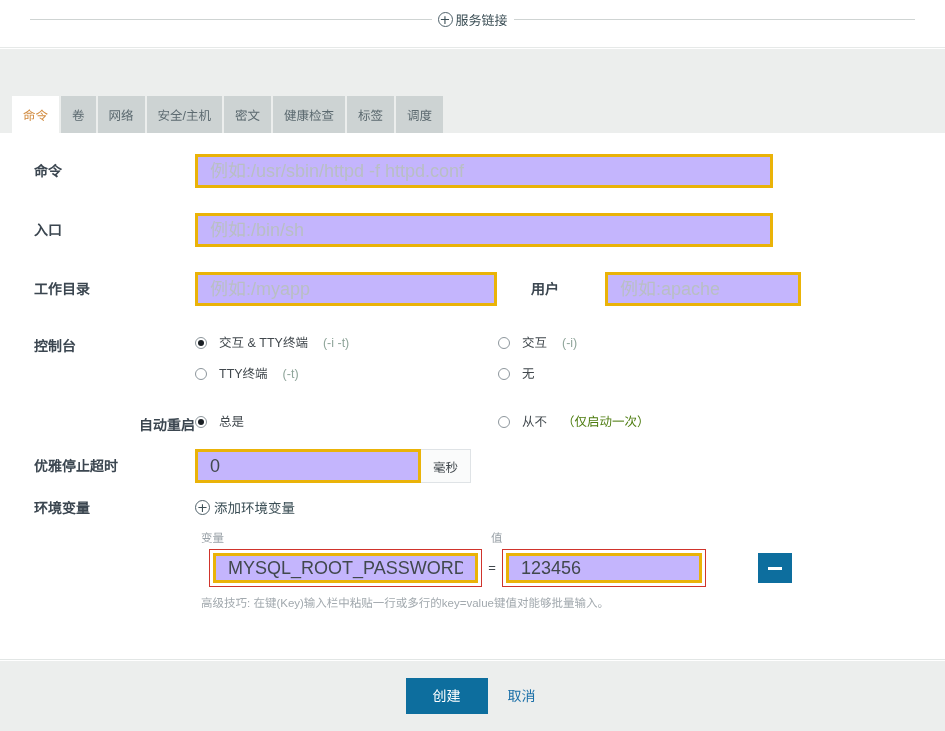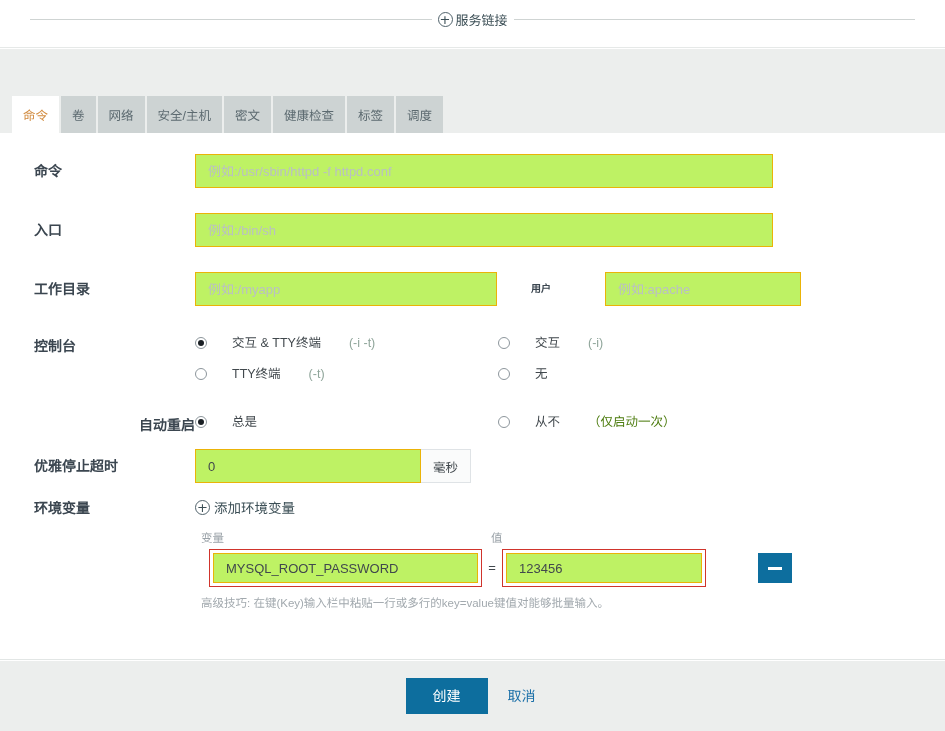--- a/index.html
+++ b/index.html
@@ -126,48 +126,48 @@
     width: 195px;
     padding-left: 34px;
     box-sizing: border-box;
     font-size: 14px;
     font-weight: bold;
     color: #3b4650;
     line-height: 34px;
     white-space: nowrap;
   }
   .sub-lbl {
-    font-size: 10px;
+    font-size: 14px;
     font-weight: bold;
     color: #3b4650;
     line-height: 34px;
     white-space: nowrap;
     width: 74px;
   }
 
   input.txt {
     height: 34px;
     box-sizing: border-box;
-    border: 1px solid #eab308;
-    background: #bef264;
+    border: 3px solid #eab308;
+    background: #c4b5fd;
     padding: 0 12px;
     font-family: "Liberation Sans", "DejaVu Sans", sans-serif;
-    font-size: 13px;
+    font-size: 18px;
     color: #41484d;
     outline: none;
   }
   input.txt::placeholder {
     color: #b9bfc4;
   }
 
   
   .radio-col {
     display: flex;
     align-items: center;
-    gap: 25px;
+    gap: 12px;
     font-size: 12.5px;
     color: #41484d;
     line-height: 20px;
     cursor: pointer;
     white-space: nowrap;
   }
   .radio {
     width: 12px;
     height: 12px;
     border-radius: 50%;

